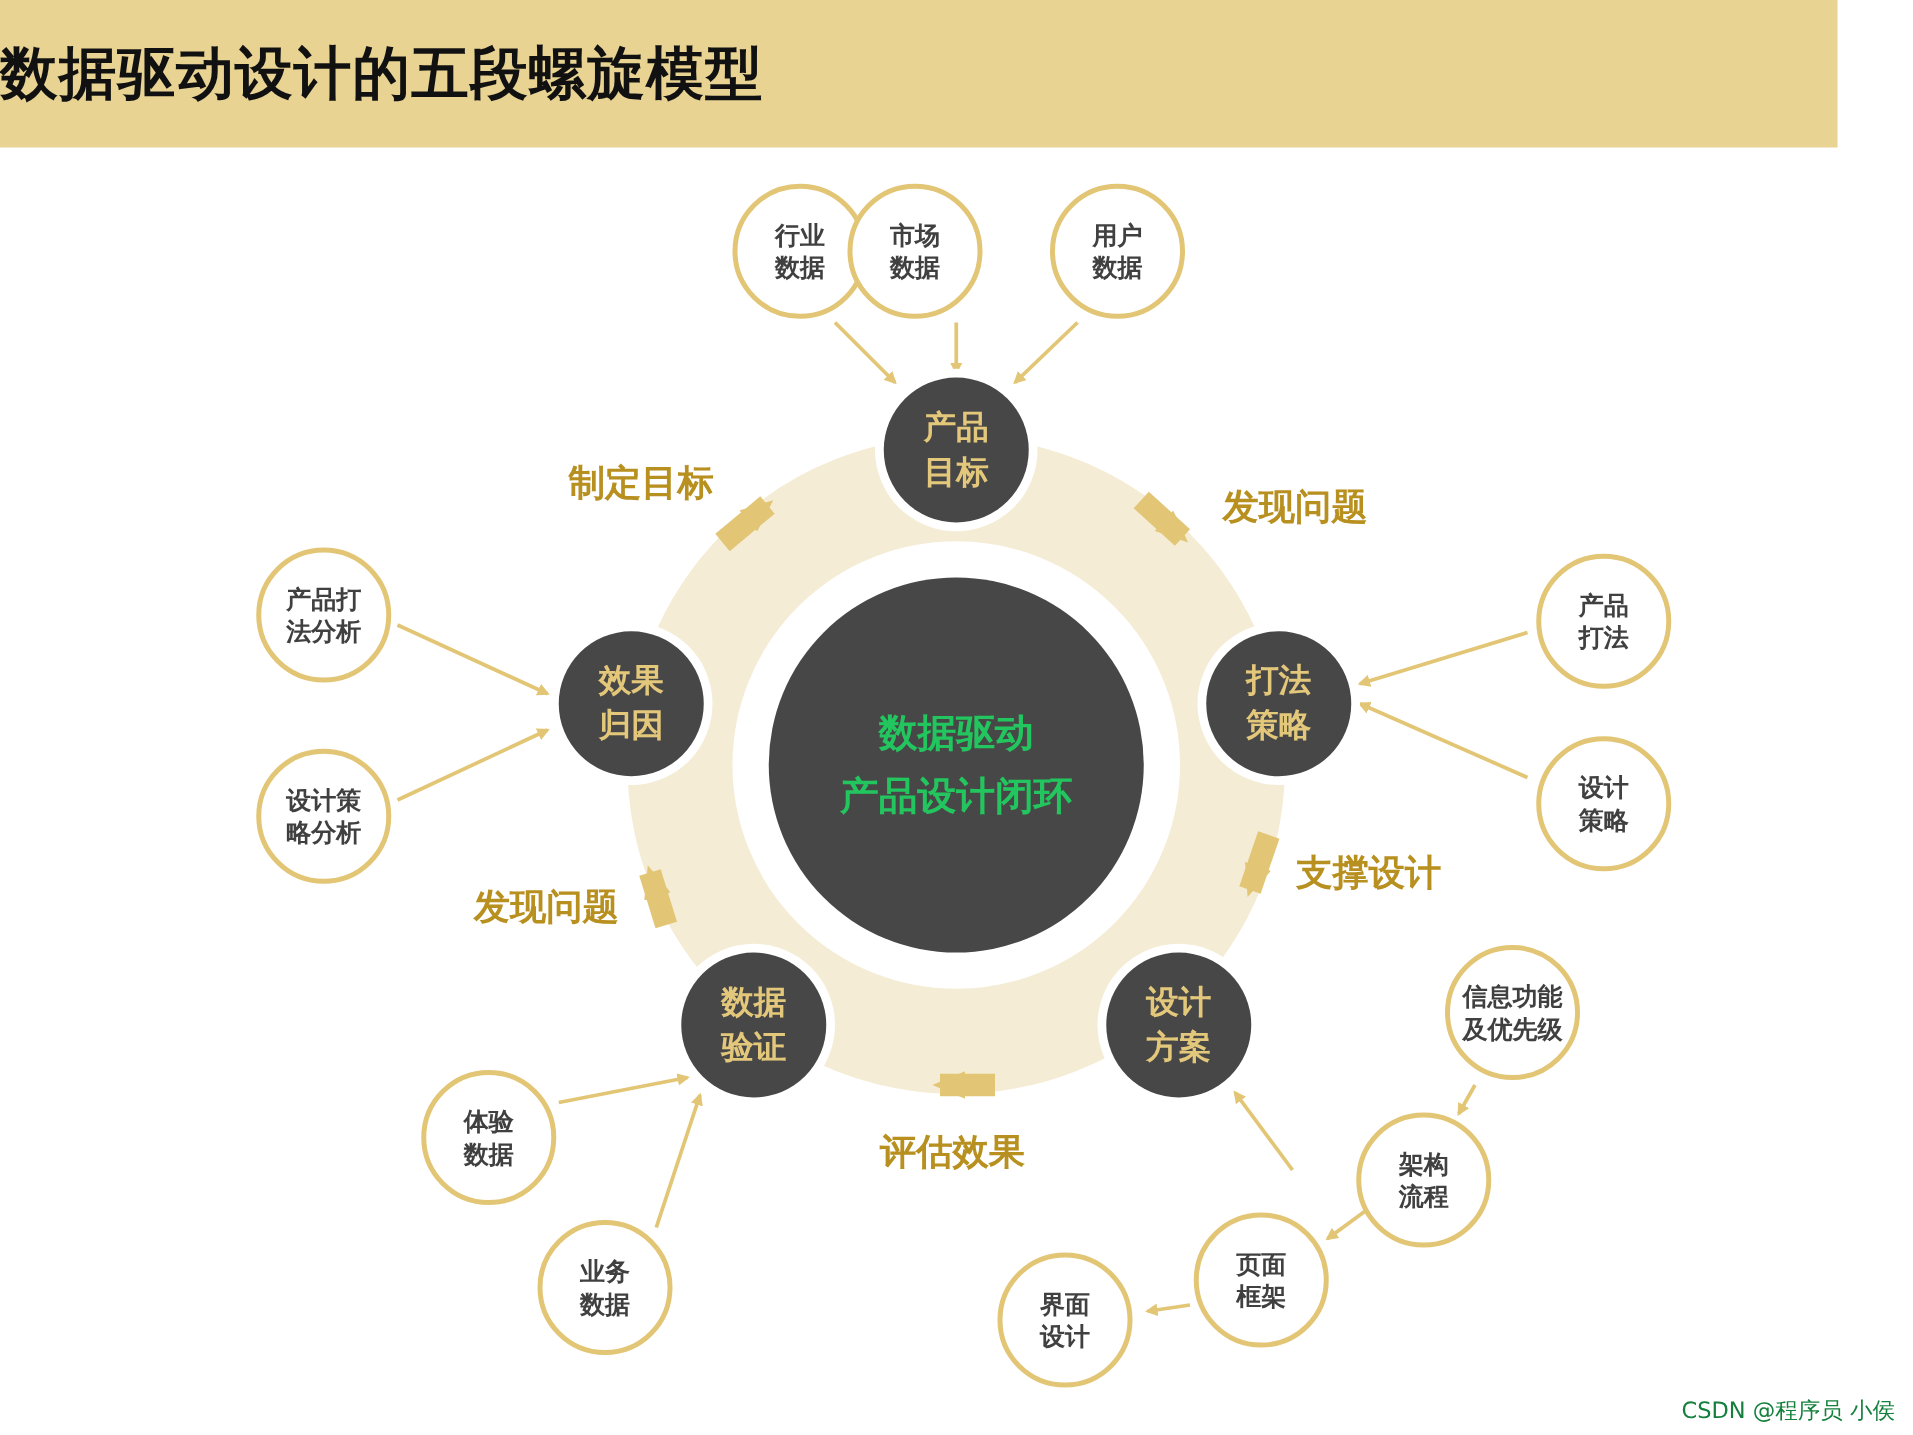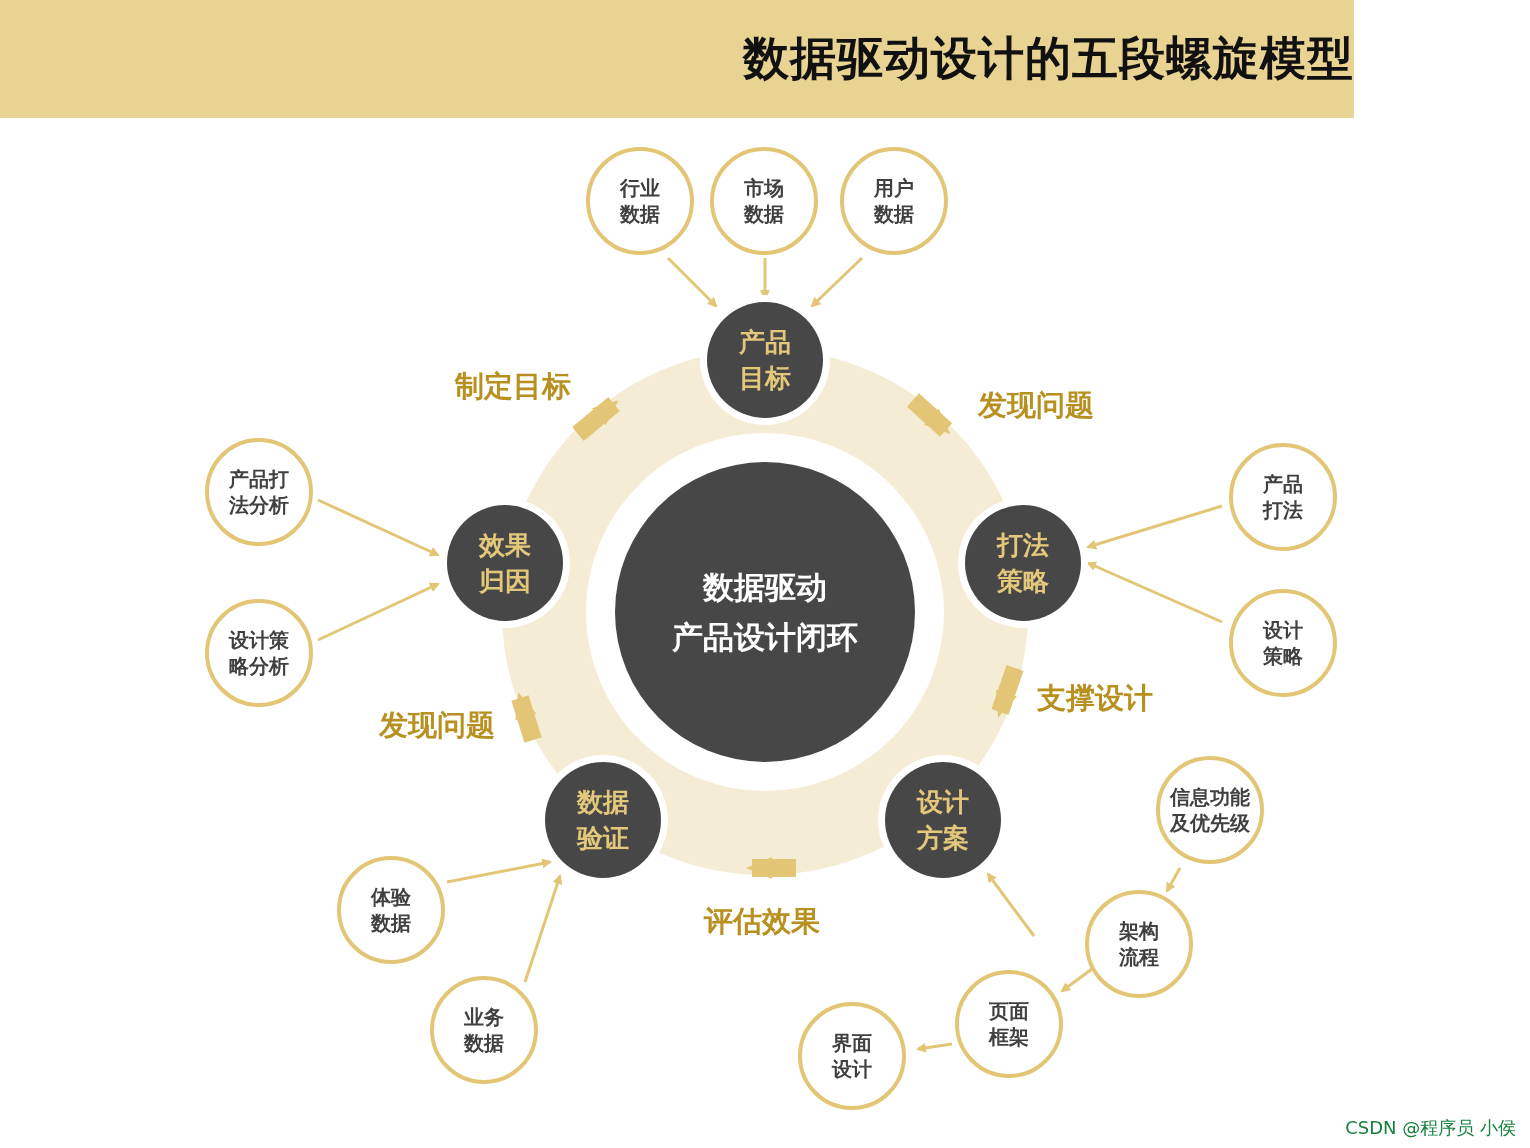--- a/index.html
+++ b/index.html
@@ -1,28 +1,28 @@
 <!DOCTYPE html>
 <html><head>
 <meta charset="utf-8">
 <style>
   html, body { margin:0; padding:0; }
   body { width:1530px; height:1148px; position:relative; background:#ffffff; overflow:hidden;
          font-family:"DejaVu Sans","Liberation Sans",sans-serif; }
-  .header { position:absolute; left:0; top:0; width:1354px; height:118px; background:#e8d393;
-            display:flex; align-items:center; justify-content:flex-end; }
+  .header { position:absolute; left:0; top:0; width:1470px; height:118px; background:#e8d393;
+            display:flex; align-items:center; justify-content:flex-start; }
   .header h1 { margin:0; font-size:46px; font-weight:bold; color:#111; letter-spacing:1px; }
   svg.layer { position:absolute; left:0; top:0; }
   .node { position:absolute; border-radius:50%; display:flex; align-items:center; justify-content:center;
           text-align:center; box-sizing:border-box; }
   .stage { width:116px; height:116px; background:#474747; color:#e3c77a; font-size:26px; font-weight:bold;
            line-height:36px; box-shadow:0 0 0 7px #ffffff; }
   .sat { width:108px; height:108px; background:#fff; border:4px solid #e2c675; color:#404040; font-size:20px;
          font-weight:bold; line-height:26px; }
-  .center { width:300px; height:300px; background:#474747; color:#ffffff; font-size:31px; font-weight:bold;
+  .center { width:300px; height:300px; background:#474747; color:#22c55e; font-size:31px; font-weight:bold;
             line-height:50px; }
   .lbl { position:absolute; color:#b8901f; font-size:29px; font-weight:bold; white-space:nowrap; }
   .watermark { position:absolute; right:14px; bottom:8px; color:#15803d; font-size:18px; }
 </style>
 </head>
 <body>
 
 <div class="header">
   <h1>数据驱动设计的五段螺旋模型</h1>
 </div>
@@ -107,21 +107,21 @@
 <div class="lbl" style="left:704px;top:902px;">评估效果</div>
 <div class="lbl" style="left:379px;top:706px;">发现问题</div>
 <div class="lbl" style="left:455px;top:367px;">制定目标</div>
 
 <div class="node sat" style="left:586px;top:147px;">
   <div>
       <div>行业</div>
       <div>数据</div>
     </div>
 </div>
-<div class="node sat" style="left:710px;top:147px;">
+<div class="node sat" style="left:678px;top:147px;">
   <div>
       <div>市场</div>
       <div>数据</div>
     </div>
 </div>
 <div class="node sat" style="left:840px;top:147px;text-align:center;">
   <div>
       <div>用户</div>
       <div>数据</div>
     </div>

